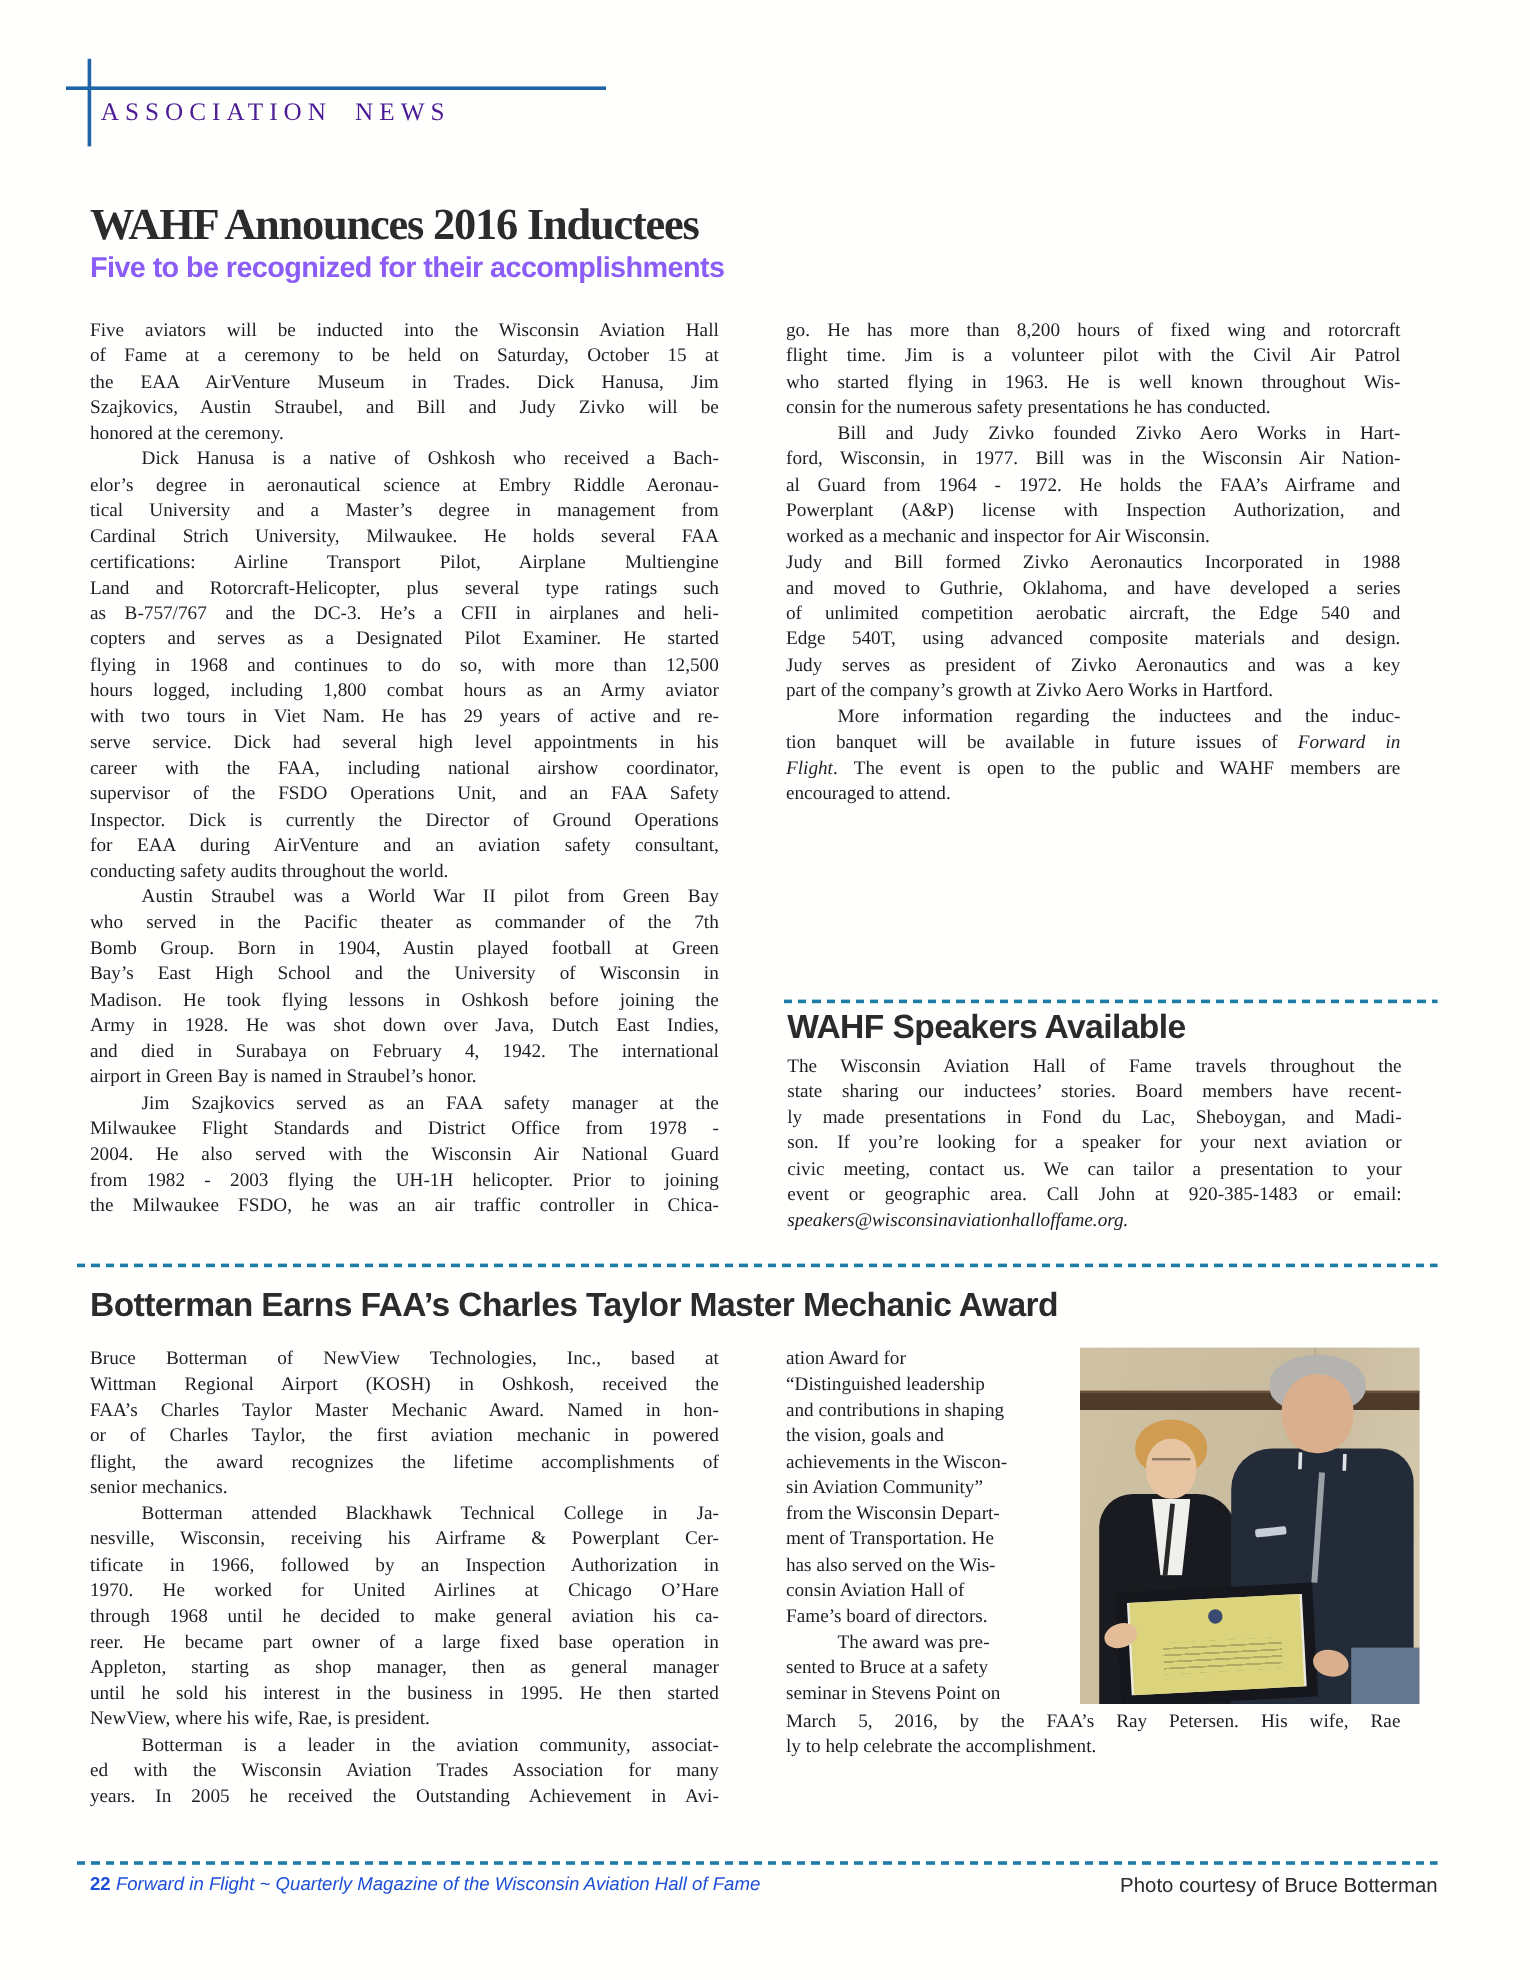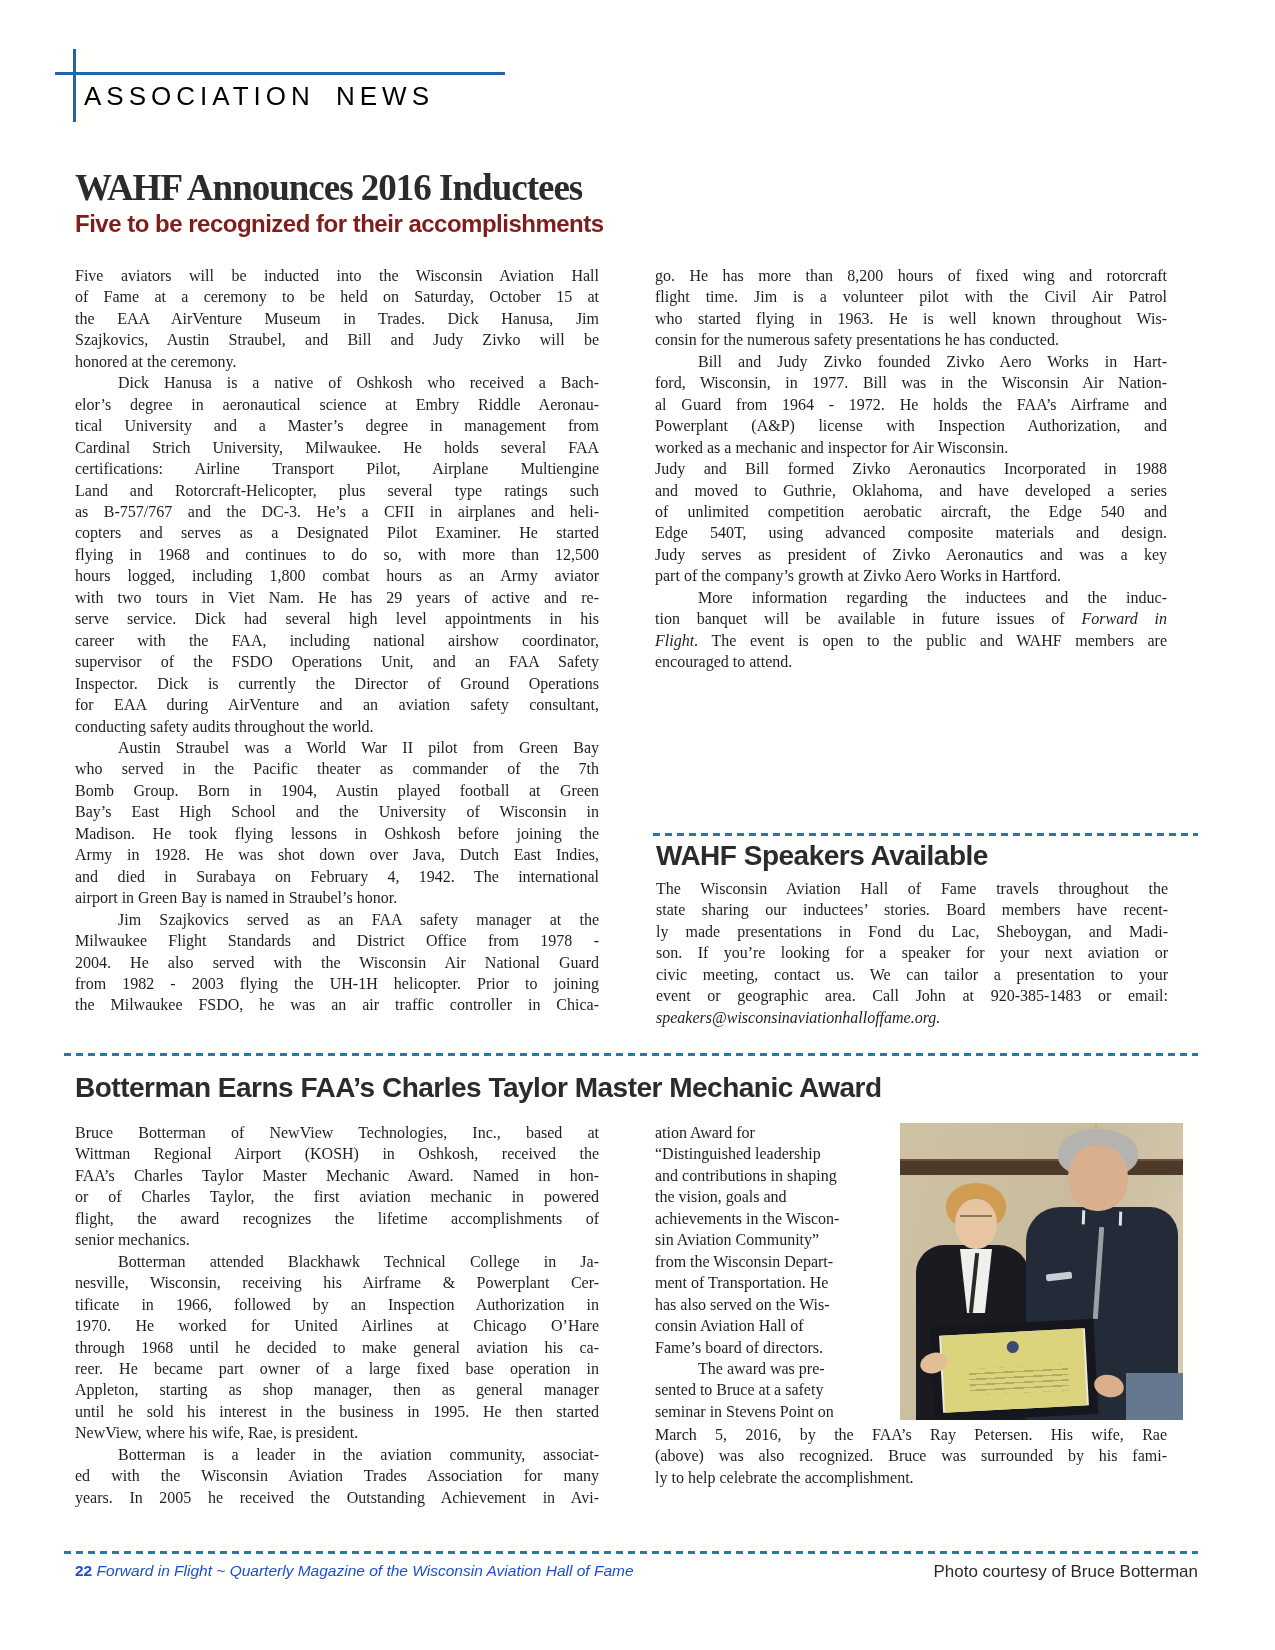--- a/index.html
+++ b/index.html
@@ -7,33 +7,33 @@
     position:relative;width:1275px;height:1650px;margin:0 auto;
     background:#fffffe;overflow:hidden;
     font-family:"Liberation Serif","DejaVu Serif",serif;
     color:#1e1e1e;
   }
   
   .rule-h{position:absolute;left:55px;top:72px;width:450px;height:3px;background:#2264a8;}
   .rule-v{position:absolute;left:73px;top:49px;width:3px;height:73px;background:#2264a8;}
   .assoc{
     position:absolute;left:84px;top:81px;
-    font-family:Liberation Sans, sans-serif;
-    font-size:26px;letter-spacing:5px;word-spacing:9px;color:#000000;
+    font-family:Liberation Serif, serif;
+    font-size:21px;letter-spacing:5px;word-spacing:9px;color:#4c1d95;
   }
   
   .h1{
     position:absolute;left:75px;top:166px;
     font-family:Liberation Serif, serif;
     font-size:37px;font-weight:bold;letter-spacing:-1px;color:#2b2b2b;
   }
   .h2{
     position:absolute;left:75px;top:210px;
     font-family:"Liberation Sans","DejaVu Sans",sans-serif;
-    font-size:24px;font-weight:bold;letter-spacing:-0.5px;color:#7f1d1d;
+    font-size:24px;font-weight:bold;letter-spacing:-0.5px;color:#8b5cf6;
   }
   .h3-botterman{
     position:absolute;left:75px;top:1072px;
     font-family:"Liberation Sans","DejaVu Sans",sans-serif;
     font-size:28px;font-weight:bold;letter-spacing:-0.5px;color:#2b2b2b;
   }
   .h3-speakers{
     position:absolute;left:656px;top:840px;
     font-family:"Liberation Sans","DejaVu Sans",sans-serif;
     font-size:28px;font-weight:bold;letter-spacing:-0.5px;color:#2b2b2b;
@@ -216,21 +216,20 @@
       <div class="ln rag">ment of Transportation. He</div>
       <div class="ln rag">has also served on the Wis-</div>
       <div class="ln rag">consin Aviation Hall of</div>
       <div class="ln rag plast">Fame’s board of directors.</div>
       <div class="ln rag ind">The award was pre-</div>
       <div class="ln rag">sented to Bruce at a safety</div>
       <div class="ln rag plast">seminar in Stevens Point on</div>
     </div>
   <div class="col a2c2w">
       <div class="ln">March 5, 2016, by the FAA’s Ray Petersen. His wife, Rae</div>
-      <div class="ln">(above) was also recognized. Bruce was surrounded by his fami-</div>
       <div class="ln plast">ly to help celebrate the accomplishment.</div>
     </div>
 
   <div class="photo">
     <div class="ph-rail"></div>
     <div class="ph-seam"></div>
     <div class="ph-w-jacket"></div>
     <div class="ph-w-shirt"></div>
     <div class="ph-w-lanyard"></div>
     <div class="ph-w-hair"></div>

